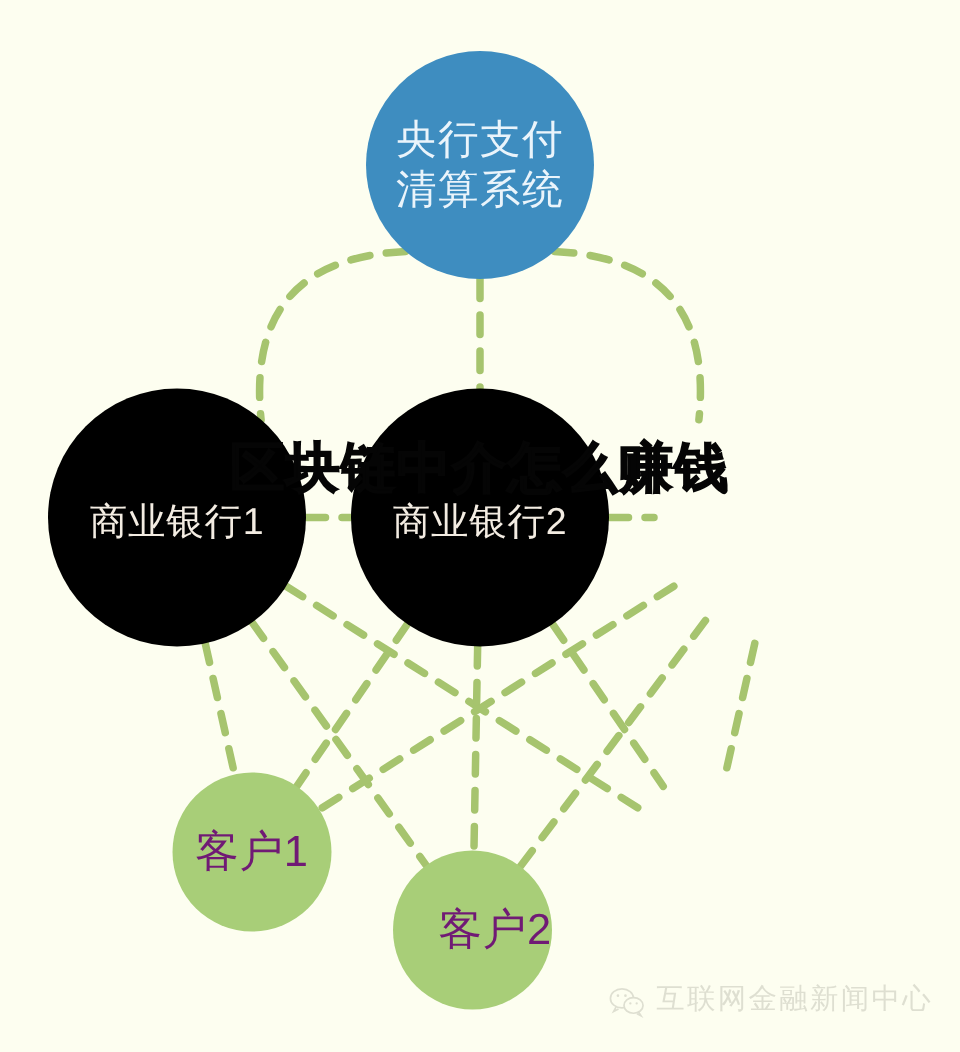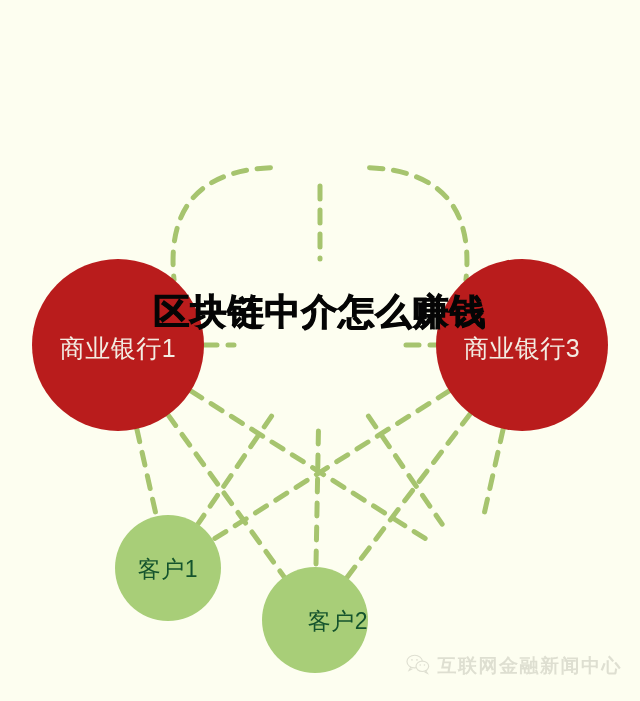--- a/index.html
+++ b/index.html
@@ -47,33 +47,33 @@
   }
   .node-hub {
     background: #3e8dc0;
   }
   .node-hub .node-label {
     font-size: 27px;
     color: #eaf4fb;
     letter-spacing: 1px;
   }
   .node-bank {
-    background: #b91c1c;
+    background: #000000;
   }
   .node-bank .node-label {
     font-size: 25px;
     color: #f3ece2;
     transform: translateY(3px);
   }
   .node-customer {
     background: #a8ce78;
   }
   .node-customer .node-label {
-    font-size: 23px;
-    color: #14532d;
+    font-size: 29px;
+    color: #701a75;
     transform: translateY(1px);
   }
   #headline-overlay {
     position: absolute;
     left: 0;
     top: 288px;
     width: 640px;
     text-align: center;
     font-size: 36px;
     font-weight: bold;
@@ -81,26 +81,25 @@
     letter-spacing: 1px;
     -webkit-text-stroke: 1.1px #050505;
     user-select: none;
     z-index: 40;
   }
   #watermark {
     position: absolute;
     right: 18px;
     bottom: 22px;
     display: flex;
-    align-items: flex-start;
+    align-items: flex-end;
     gap: 7px;
     opacity: 0.30;
     z-index: 30;
     user-select: none;
-    font-weight: bold;
   }
   #watermark .wm-text {
     font-size: 19px;
     color: #9a9a8c;
     letter-spacing: 1.5px;
   }
   #watermark .wm-icon {
     width: 25px;
     height: 22px;
     display: block;
@@ -123,26 +122,30 @@
         <line x1="190.7657245733468" y1="390.83829542332296" x2="427.15600694898393" y2="539.7508179367893"></line>
         <line x1="271.56292160319595" y1="416.06229264794274" x2="197.85075761663504" y2="524.2057963913841"></line>
         <line x1="318.4366220245937" y1="430.98578864734577" x2="315.9634771243783" y2="567.0087581591939"></line>
         <line x1="368.43707839680405" y1="416.06229264794274" x2="442.14924238336494" y2="524.2057963913841"></line>
         <line x1="449.2342754266532" y1="390.83829542332296" x2="212.84399305101604" y2="539.7508179367893"></line>
         <line x1="470.28014830612307" y1="413.7099479024935" x2="346.87386209041256" y2="577.6554972228819"></line>
         <line x1="503.18463705411386" y1="428.91651873865226" x2="483.5955143736275" y2="516.2840058936213"></line>
       </g>
   </svg>
 
+  <div class="node node-hub" style="left:244px; top:34px; width:152px; height:152px;">
+    <span class="node-label">央行支付
+清算系统</span>
+  </div>
 
   <div class="node node-bank" style="left:32px; top:259px; width:172px; height:172px;">
     <span class="node-label">商业银行1</span>
   </div>
-  <div class="node node-bank" style="left:436px; top:259px; width:172px; height:172px;">
-    <span class="node-label">商业银行3</span>
+  <div class="node node-bank" style="left:234px; top:259px; width:172px; height:172px;">
+    <span class="node-label">商业银行2</span>
   </div>
 
   <div class="node node-customer" style="left:115px; top:515px; width:106px; height:106px;">
     <span class="node-label">客户1</span>
   </div>
   <div class="node node-customer" style="left:262px; top:567px; width:106px; height:106px;justify-content:flex-end;">
     <span class="node-label">客户2</span>
   </div>
 
   <div id="headline-overlay">区块链中介怎么赚钱</div>

